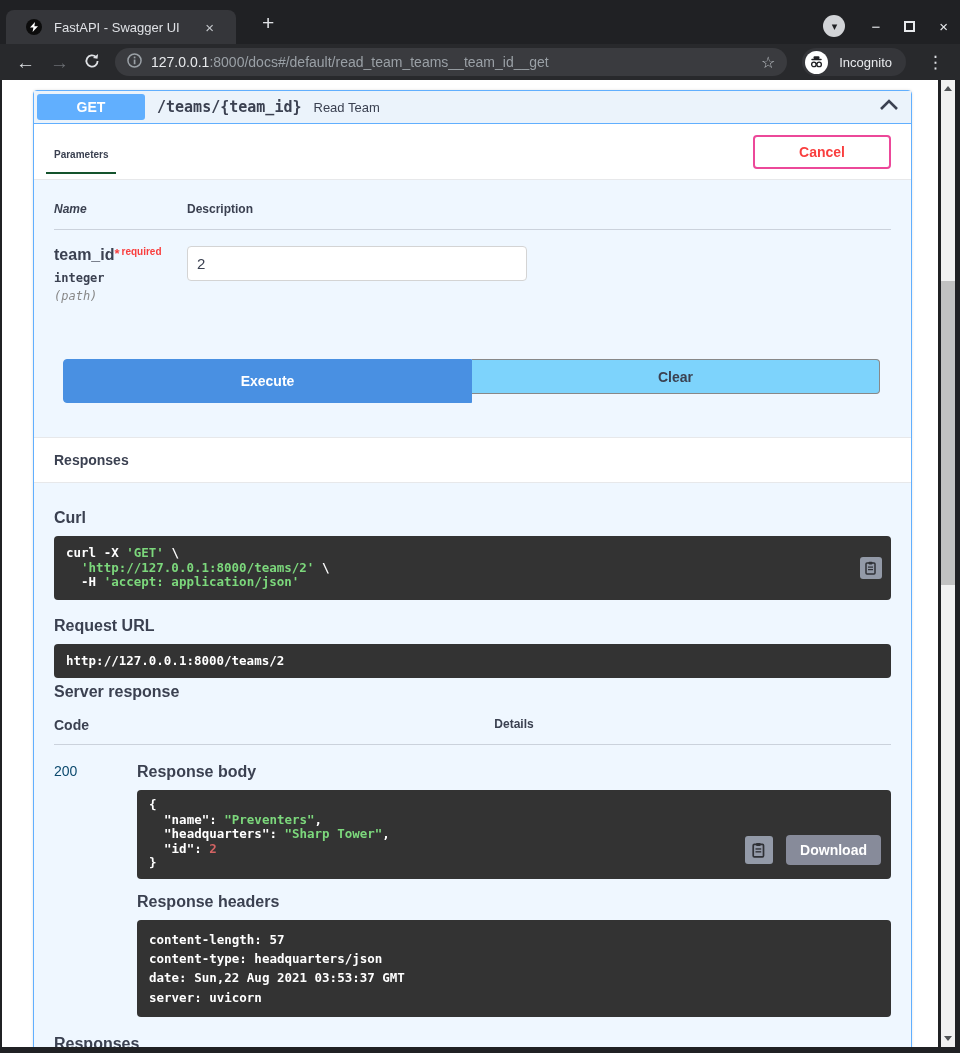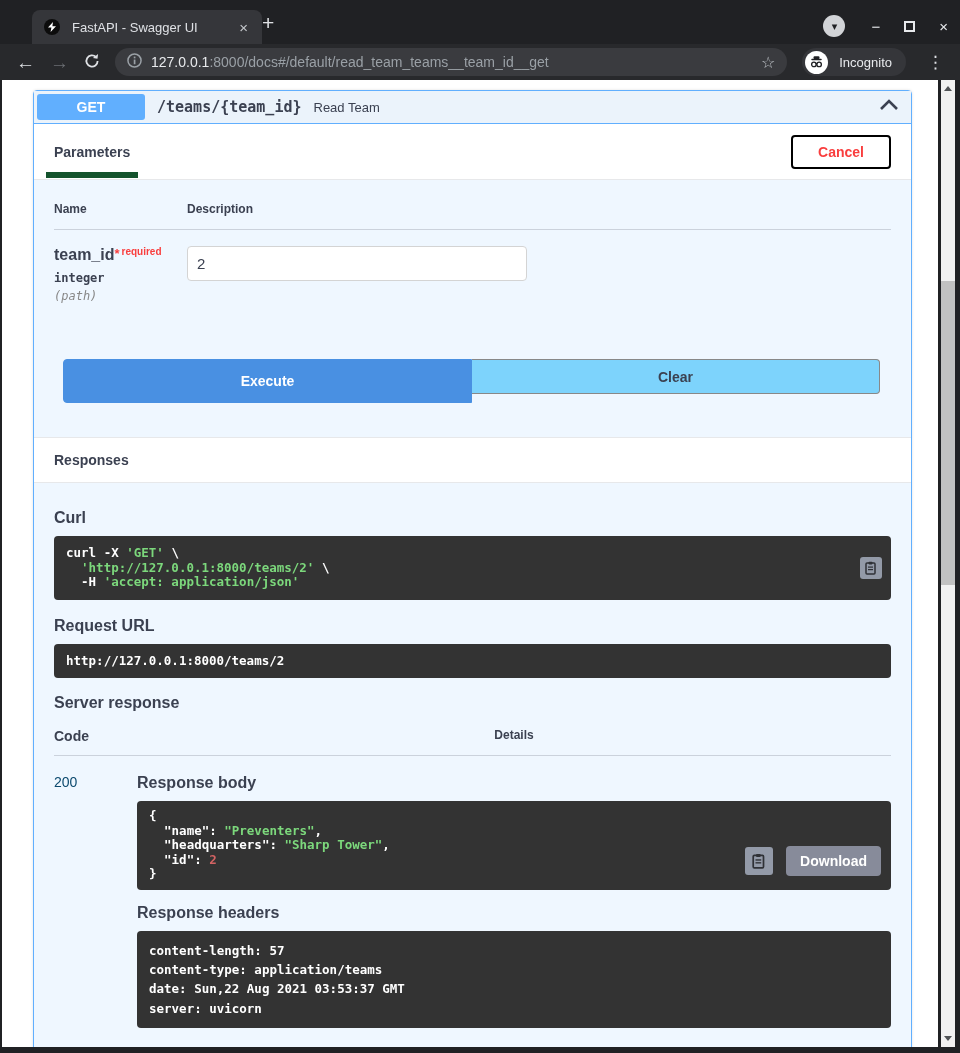--- a/index.html
+++ b/index.html
@@ -1,22 +1,22 @@
 <!DOCTYPE html>
 <html><head>
 <meta charset="utf-8">
 <style>
   * { margin:0; padding:0; box-sizing:border-box; }
   html,body { width:960px; height:1053px; overflow:hidden; }
   body { font-family:"Liberation Sans", sans-serif; background:#202124; position:relative; }
 
   
   .titlebar { position:absolute; top:0; left:0; width:960px; height:44px; background:#202124; }
-  .tab { position:absolute; left:32px; top:10px; width:230px; height:34px; background:#35363a;
-         border-radius:8px 8px 0 0; display:flex; align-items:center; padding:0 12px; gap:12px; }
+  .tab { position:absolute; left:6px; top:10px; width:230px; height:34px; background:#35363a;
+         border-radius:8px 8px 0 0; display:flex; align-items:center; padding:0 20px; gap:12px; }
   .favicon { width:16px; height:16px; border-radius:50%; background:#0c0c0c; display:flex;
              align-items:center; justify-content:center; flex:none; }
   .tab-title { color:#dfe1e5; font-size:13px; white-space:nowrap; overflow:hidden; flex:1; }
   .tab-close { color:#c4c7cb; font-size:15px; cursor:default; padding:0 2px; }
   .newtab-btn { position:absolute; left:262px; top:13px; color:#dfe1e5; font-size:21px; font-weight:400; line-height:20px; }
   .win-controls { position:absolute; right:12px; top:15px; display:flex; align-items:center; gap:24px; }
   .caret-circle { width:22px; height:22px; border-radius:50%; background:#d2d4d7; display:flex;
                   align-items:center; justify-content:center; color:#202124; font-size:11px; margin-right:2px; }
   .win-btn { color:#e8eaed; font-size:15px; line-height:15px; }
   .maximize-box { width:11px; height:11px; border:2px solid #e8eaed; }
@@ -53,28 +53,28 @@
   .opblock-header { background:#ebf3fb; border-bottom:1px solid #61affe; height:33px;
                     display:flex; align-items:center; padding:0 12px 0 3px; gap:12px; }
   .method-badge { background:#61affe; color:#fff; font-weight:bold; font-size:14px; border-radius:3px;
                   width:108px; height:26px; display:flex; align-items:center; justify-content:center; }
   .op-path { font-family:"DejaVu Sans Mono", monospace; font-weight:bold; font-size:15px; color:#3b4151; }
   .op-summary { font-size:13px; color:#3b4151; }
   .chevron { margin-left:auto; }
 
   .section-header { background:#ffffff; height:56px; display:flex; align-items:center;
                     padding:0 20px; border-bottom:1px solid rgba(59,65,81,.12); }
-  .params-tab { font-size:14px; font-weight:bold; color:#3b4151; padding:19px 8px 12px 8px;
-                border-bottom:6px solid #14532d; margin-left:-8px; }
-  .cancel-btn { margin-left:auto; border:2px solid #000000; color:#f93e3e; background:transparent;
-                font-weight:bold; font-size:14px; border-radius:4px; padding:7px 25px; font-family:inherit; }
+  .params-tab { font-size:10px; font-weight:bold; color:#3b4151; padding:19px 8px 12px 8px;
+                border-bottom:2px solid #14532d; margin-left:-8px; }
+  .cancel-btn { margin-left:auto; border:2px solid #ec4899; color:#f93e3e; background:transparent;
+                font-weight:bold; font-size:14px; border-radius:4px; padding:7px 44px; font-family:inherit; }
 
   .params-body { padding:22px 20px 0 20px; }
   .thead { display:flex; border-bottom:1px solid rgba(59,65,81,.2); padding-bottom:13px; }
-  .th-name { width:133px; font-size:12px; font-weight:bold; color:#3b4151; }
+  .th-name { width:133px; font-size:12px; font-weight:bold; color:#3b4151;font-style:italic; }
   .th-desc { flex:1; font-size:12px; font-weight:bold; color:#3b4151; }
   .param-row { display:flex; padding-top:16px; }
   .param-col1 { width:133px; }
   .param-name { font-size:16px; font-weight:bold; color:#3b4151; }
   .req-star { color:#f93e3e; font-size:13px; vertical-align:top; }
   .req-label { color:#f93e3e; font-size:10px; vertical-align:top; margin-left:2px; }
   .param-type { font-family:"DejaVu Sans Mono", monospace; font-weight:bold; font-size:12px; color:#3b4151; margin-top:7px; }
   .param-loc { font-family:"DejaVu Sans Mono", monospace; font-style:italic; font-size:12px; color:#888; margin-top:4px; }
   .param-input { width:340px; height:35px; border:1px solid #d4d4d4; border-radius:4px; padding:0 9px;
                  font-size:15px; color:#3b4151; font-family:inherit; background:#fff; }
@@ -95,21 +95,21 @@
                 font-weight:bold; font-size:12.5px; line-height:1.16; position:relative; }
   pre { font-family:inherit; white-space:pre; overflow:hidden; }
   .tok-g { color:#7cd87c; }
   .tok-r { color:#d36363; }
   .curl-block { margin-top:9px; padding:10px 34px 10px 12px; }
   .copy-chip { position:absolute; width:22px; height:22px; background:#939aa8; border-radius:3px;
                display:flex; align-items:center; justify-content:center; border:none; }
   .curl-copy { right:9px; top:50%; transform:translateY(-50%); }
   .requrl-label { margin-top:17px; }
   .requrl-block { margin-top:9px; padding:10px 12px; }
-  .server-resp-label { margin-top:16px; }
+  .server-resp-label { margin-top:5px; }
   .live-thead { display:flex; margin-top:16px; padding-bottom:11px; border-bottom:1px solid rgba(59,65,81,.2); }
   .col-code-h { width:83px; font-size:14px; font-weight:bold; color:#3b4151; }
   .col-details-h { flex:1; font-size:12px; font-weight:bold; color:#3b4151;text-align:center; }
   .live-row { display:flex; padding-top:18px; }
   .live-code { width:83px; font-size:14px; color:#0c4a6e; }
   .live-details { flex:1; }
   .body-block { margin-top:9px; padding:8px 12px; }
   .body-actions { position:absolute; right:10px; bottom:14px; display:flex; gap:13px; align-items:center; }
   .copy-chip.body-copy { position:static; width:28px; height:28px; }
   .download-btn { background:#878b9a; color:#fff; border:none; border-radius:4px; font-weight:bold;
@@ -272,21 +272,21 @@
                     <rect x="3" y="8" width="5" height="1.2" fill="#2f3136"></rect>
                   </svg>
               </button>
               <button class="download-btn">Download</button>
             </div>
           </div>
 
           <div class="mini-label headers-label">Response headers</div>
           <div class="code-block headers-block">
             <pre><span>content-length: 57</span>
-<span>content-type: application/teams</span>
+<span>content-type: headquarters/json</span>
 <span>date: Sun,22 Aug 2021 03:53:37 GMT</span>
 <span>server: uvicorn</span></pre>
           </div>
 
         </div>
       </div>
 
       <div class="mini-label responses2-label">Responses</div>
       <div class="doc-thead">
         <span class="col-code-h">Code</span>

